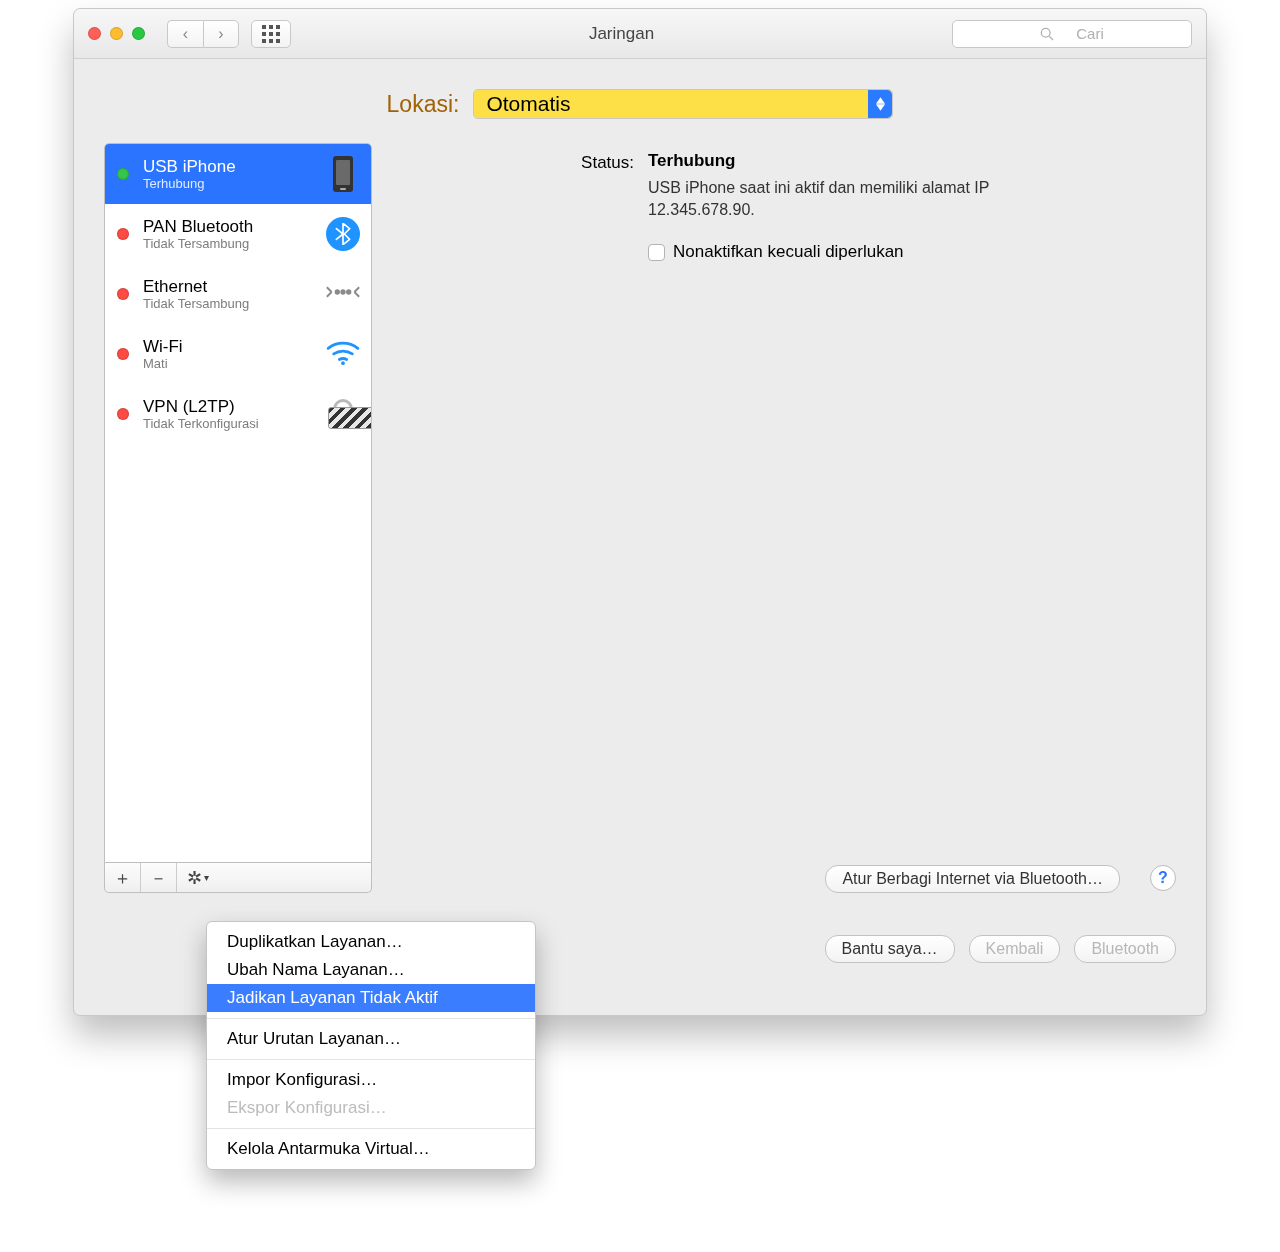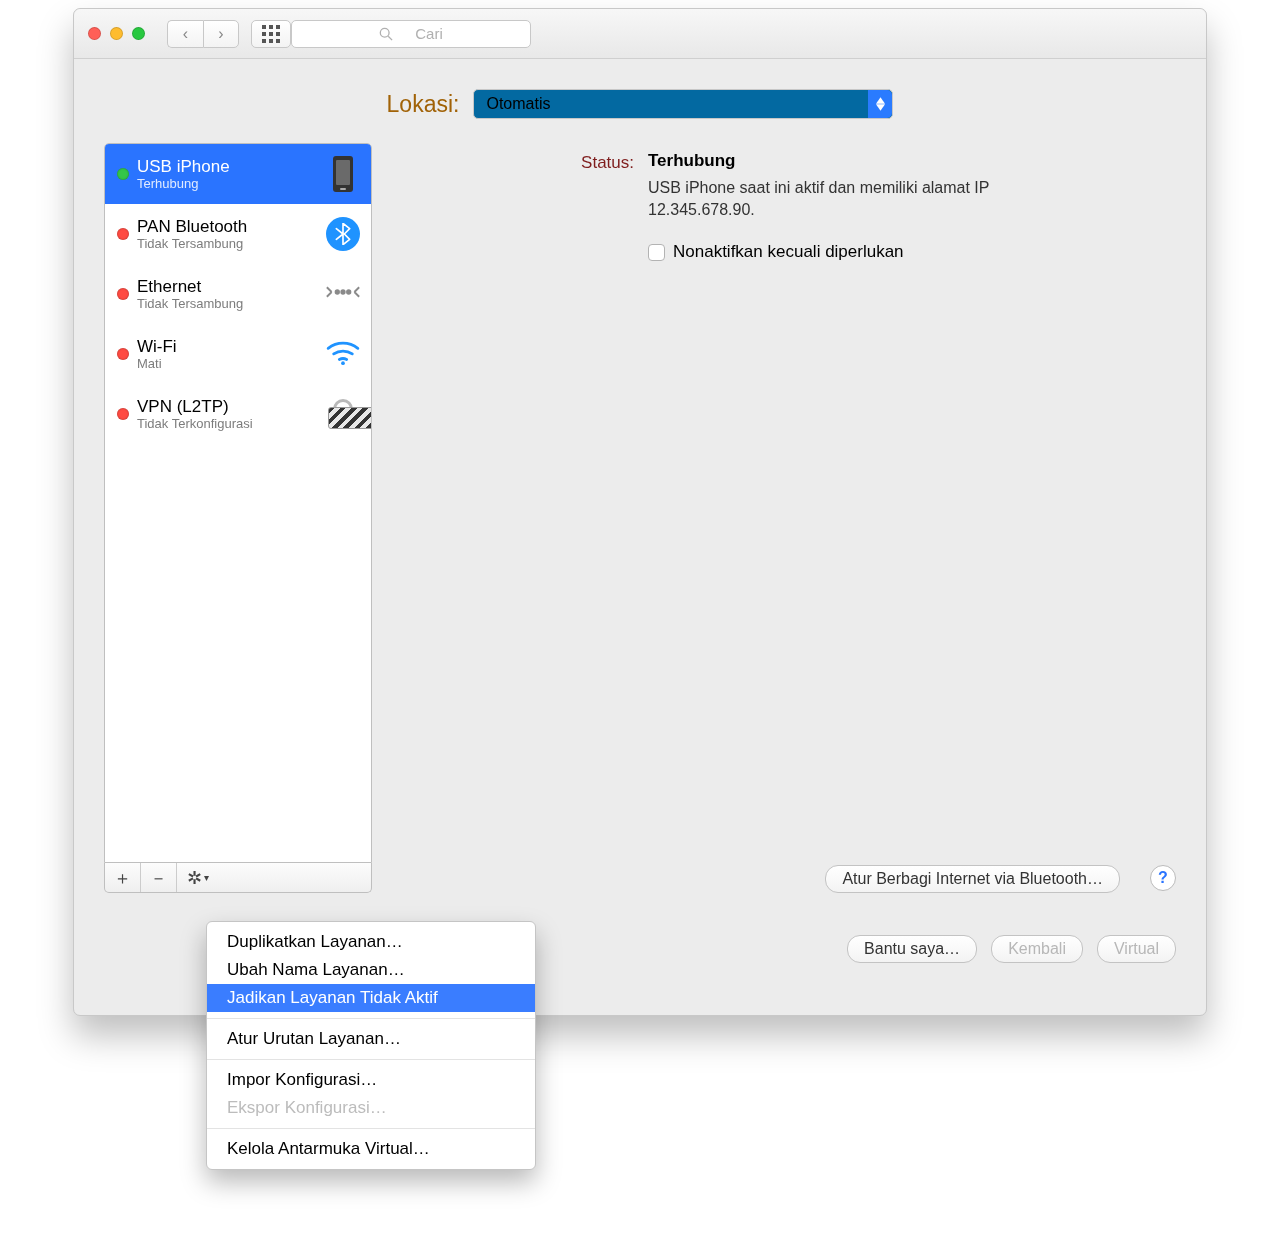--- a/index.html
+++ b/index.html
@@ -20,50 +20,50 @@
 .nav button:last-child  { border-radius: 0 5px 5px 0; }
 .grid-btn { margin-left: 12px; width: 40px; height: 28px; border: 1px solid #c8c8c8; border-radius: 5px; background: linear-gradient(#fff,#f3f3f3); display:flex; align-items:center; justify-content:center; cursor:pointer; }
 .grid-btn svg { width:18px; height:18px; fill:#555; }
 .title { flex: 1; text-align: center; font-size: 17px; color: #444; }
 .search { width: 240px; height: 28px; border: 1px solid #c8c8c8; border-radius: 5px; background: #fff; display:flex; align-items:center; justify-content:center; gap:22px; color:#b0b0b0; font-size:15px; margin-right:4px; }
 .search svg { width:14px; height:14px; fill:#b0b0b0; }
 
 
 .loc-row { display:flex; align-items:center; justify-content:center; gap:14px; padding: 30px 0 24px; }
 .loc-label { font-size:23px; color:#a16207; }
-.loc-select { position:relative; width: 420px; height:30px; background:#0369a1; border:1px solid #c7c7c7; border-radius:5px; display:flex; align-items:center; padding:0 48px 0 12px; font-size:16px; cursor:pointer; }
+.loc-select { position:relative; width: 420px; height:30px; background:#fde047; border:1px solid #c7c7c7; border-radius:5px; display:flex; align-items:center; padding:0 48px 0 12px; font-size:21px; cursor:pointer; }
 .loc-arrows { position:absolute; right:0; top:0; bottom:0; width:24px; background:#2a7bff; border-radius:0 5px 5px 0; display:flex; flex-direction:column; align-items:center; justify-content:center; }
 .loc-arrows svg { width:9px; height:7px; fill:#fff; }
 
 
 .body { display:flex; padding: 0 30px 20px 30px; gap: 22px; }
 
 
 .service-panel { width: 268px; }
 .service-list { height: 720px; background:#fff; border:1px solid #bfbfbf; border-radius:5px 5px 0 0; overflow:hidden; }
-.service-item { display:grid; grid-template-columns: 20px 1fr 42px; align-items:center; padding: 10px 10px 10px 12px; gap:0; cursor:pointer; }
+.service-item { display:grid; grid-template-columns: 20px 1fr 42px; align-items:center; padding: 10px 10px 10px 12px; gap:6px; cursor:pointer; }
 .service-item.selected { background:#2a74ff; color:#fff; }
 .status-dot { width:12px; height:12px; border-radius:50%; box-shadow: inset 0 0 2px rgba(0,0,0,.4); }
 .status-dot.green{ background:#34c749; }
 .status-dot.red  { background:#ff4b42; }
 .svc-name { font-size:17px; font-weight:500; line-height:1.15; }
 .svc-status { font-size:13px; opacity:.85; }
 .service-item:not(.selected) .svc-status { color:#666; }
 .svc-icon { justify-self:end; width:36px; height:40px; display:flex; align-items:center; justify-content:center; }
 
 
 .svc-toolbar { display:flex; height:30px; border:1px solid #bfbfbf; border-top:none; background:linear-gradient(#fcfcfc,#efefef); border-radius:0 0 5px 5px; }
 .svc-toolbar button { width:36px; border:none; border-right:1px solid #ccc; background:transparent; font-size:18px; display:flex; align-items:center; justify-content:center; cursor:pointer; color:#444; }
 .svc-toolbar button:last-child { border-right:none; }
 .svc-toolbar .gear { width:42px; }
 
 
 .detail { flex:1; position:relative; }
 .detail-row { display:grid; grid-template-columns: 90px 1fr; gap: 14px; margin-bottom:10px; font-size:17px; }
-.detail-row .lbl { text-align:right; color:#7f1d1d; padding-top:2px; }
+.detail-row .lbl { text-align:right; color:#000000; padding-top:2px; }
 .detail-row .val strong { font-weight:600; }
 .detail-row .desc { color:#333; font-size:16px; line-height:1.35; }
 .chk-row { display:flex; align-items:center; gap:8px; margin-top:22px; font-size:17px; }
 .chk { width:17px; height:17px; border:1px solid #b3b3b3; border-radius:4px; background:#fff; }
 .adv-btn { position:absolute; bottom:0; right:56px; }
 .helpbtn { position:absolute; bottom:2px; right:0; width:26px; height:26px; border-radius:50%; border:1px solid #bbb; background:#fff; color:#2a74ff; font-weight:600; display:flex; align-items:center; justify-content:center; font-size:16px; cursor:pointer; }
 
 .mac-btn { height:28px; padding:0 16px; font-size:16px; background:linear-gradient(#fff,#f3f3f3); border:1px solid #c3c3c3; border-radius:13px; cursor:pointer; color:#333; }
 .mac-btn.disabled { color:#b7b7b7; cursor:default; }
 
@@ -114,20 +114,21 @@
           <rect x="7" y="0" width="4" height="4"></rect>
           <rect x="14" y="0" width="4" height="4"></rect>
         <rect x="0" y="7" width="4" height="4"></rect>
           <rect x="7" y="7" width="4" height="4"></rect>
           <rect x="14" y="7" width="4" height="4"></rect>
         <rect x="0" y="14" width="4" height="4"></rect>
           <rect x="7" y="14" width="4" height="4"></rect>
           <rect x="14" y="14" width="4" height="4"></rect>
       </svg>
     </button>
+    <div class="title">Jaringan</div>
     <div class="search">
       <svg viewBox="0 0 16 16">
           <circle cx="6.5" cy="6.5" r="5" fill="none" stroke="#b0b0b0" stroke-width="1.5"></circle>
           <line x1="10.5" y1="10.5" x2="15" y2="15" stroke="#b0b0b0" stroke-width="1.5"></line>
         </svg>
       <span>Cari</span>
     </div>
   </div>
 
   <div class="loc-row">
@@ -247,21 +248,21 @@
       <button class="mac-btn adv-btn">Atur Berbagi Internet via Bluetooth…</button>
       <div class="helpbtn">
           <span>?</span>
         </div>
     </div>
   </div>
 
   <div class="footer">
     <button class="mac-btn">Bantu saya…</button>
     <button class="mac-btn disabled">Kembali</button>
-    <button class="mac-btn disabled">Virtual</button>
+    <button class="mac-btn disabled">Bluetooth</button>
   </div>
 
   <div class="ctx" id="ctx">
       <div class="ctx-item">Duplikatkan Layanan…</div>
       <div class="ctx-item">Ubah Nama Layanan…</div>
       <div class="ctx-item hl">Jadikan Layanan Tidak Aktif</div>
       <div class="ctx-sep"></div>
       <div class="ctx-item">Atur Urutan Layanan…</div>
       <div class="ctx-sep"></div>
       <div class="ctx-item">Impor Konfigurasi…</div>

